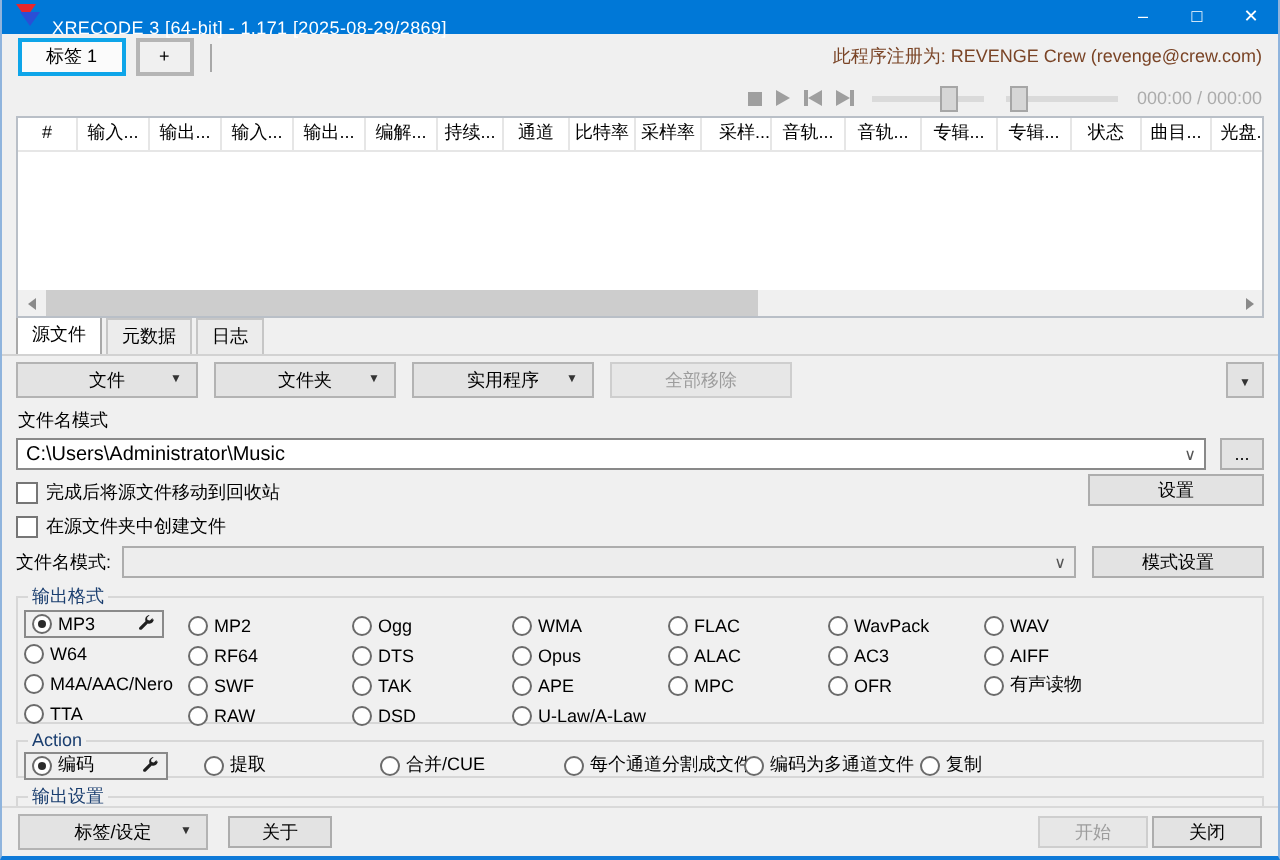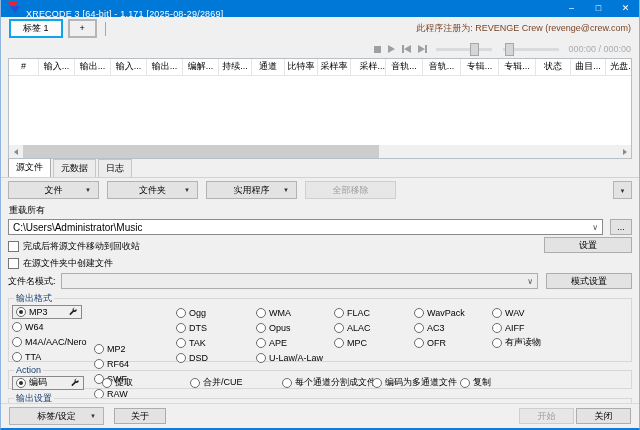--- a/index.html
+++ b/index.html
@@ -176,21 +176,21 @@
 
   <div class="toolbar">
     <div class="tbtn"><span>文件</span><span class="dd">▼</span></div>
     <div class="tbtn"><span>文件夹</span><span class="dd">▼</span></div>
     <div class="tbtn"><span>实用程序</span><span class="dd">▼</span></div>
     <div class="tbtn disabled">全部移除</div>
     <div class="tspacer"></div>
     <div class="tbtn drop"><span class="dd">▼</span></div>
   </div>
 
-  <div class="lbl">重载所有</div>
+  <div class="lbl">文件名模式</div>
   <div class="row" style="gap:7px">
     <div class="combo">
       <span>C:\Users\Administrator\Music</span>
       <span class="carr">∨</span>
     </div>
     <div class="btn" style="width:22px">...</div>
   </div>
 
   <div class="chkrow">
     <span class="cb"></span>
@@ -231,21 +231,21 @@
           </div>
           <div class="opt">
             <span class="radio"></span>
             <span>M4A/AAC/Nero</span>
           </div>
           <div class="opt">
             <span class="radio"></span>
             <span>TTA</span>
           </div>
         </div>
-        <div class="fcol" style="width: 82px; margin-top: 36px;">
+        <div class="fcol" style="width: 82px;">
           <div class="opt">
             <span class="radio"></span>
             <span>MP2</span>
           </div>
           <div class="opt">
             <span class="radio"></span>
             <span>RF64</span>
           </div>
           <div class="opt">
             <span class="radio"></span>

